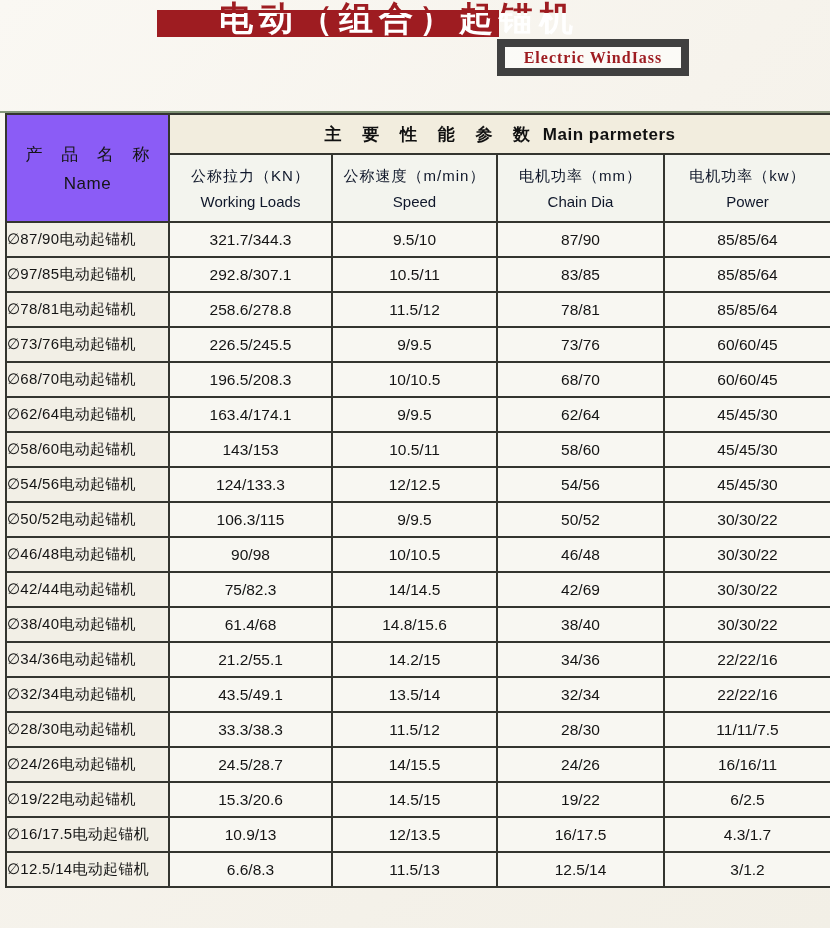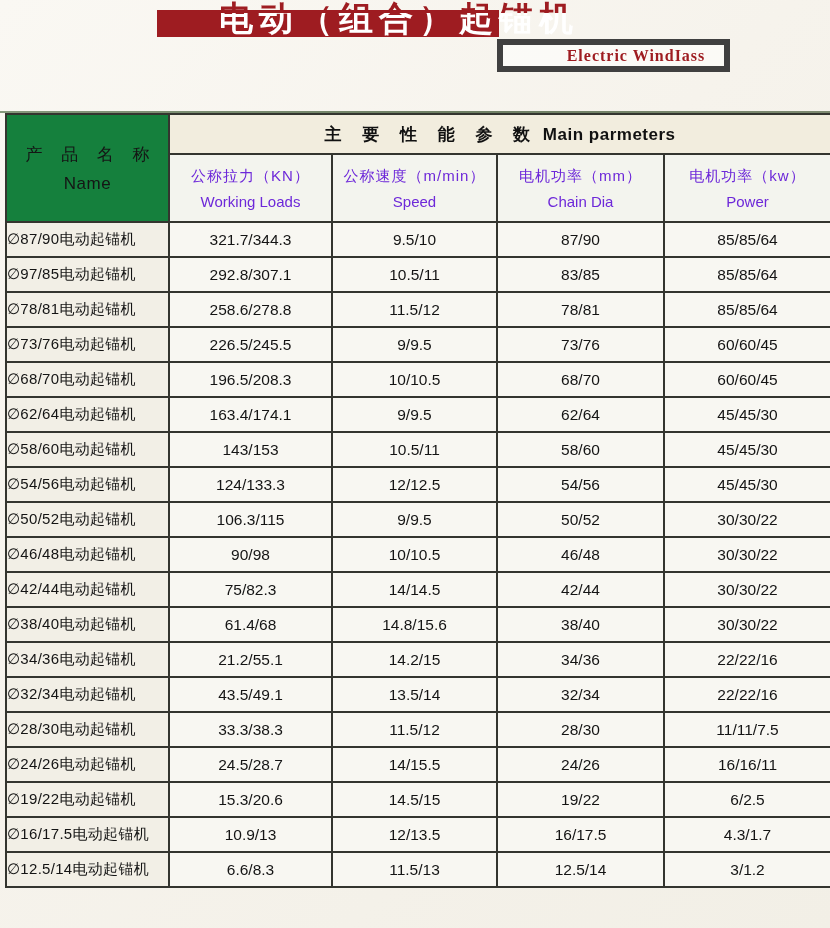--- a/index.html
+++ b/index.html
@@ -28,23 +28,23 @@
     white-space: nowrap;
     font-family: "DejaVu Sans", sans-serif;
     margin-left: 48px;
   }
   .title-layer.dark { color: #9e1c21; clip-path: inset(0 0 calc(100% - 13px) 0); }
   .title-layer.light { color: #ffffff; clip-path: inset(13px 0 0 0); }
 
   .sub-box {
     position: absolute; left: 497px; top: 39px;
     width: 176px; height: 21px;
-    border: 6px solid #404040;
+    border: 8px solid #404040;
     background: rgba(255,255,255,0.55);
-    display: flex; align-items: center; justify-content: center; padding-left: 45px;
+    display: flex; align-items: center; justify-content: center;
   }
   .sub-text {
     font-family: "Liberation Serif", serif;
     font-weight: 700; font-size: 16px;
     color: #9e1c21; letter-spacing: 1px;
     white-space: nowrap;
   }
 
   
   .topline {
@@ -73,31 +73,31 @@
   th.main-header {
     height: 38px;
     background: #f2edde;
     font-size: 17px; font-weight: 600; color: #111;
     text-align: center; vertical-align: middle;
   }
   th.main-header .cn { letter-spacing: 8px; }
   th.main-header .en { letter-spacing: 0.5px; font-weight: 600; }
 
   th.name-header {
-    background: #15803d;
+    background: #8b5cf6;
     font-weight: 500; color: #151515;
     text-align: center; vertical-align: middle;
   }
   th.name-header .cn { display: block; font-size: 17px; letter-spacing: 7px; text-indent: 7px; margin-bottom: 8px; }
   th.name-header .en { display: block; font-size: 17px; letter-spacing: 0.5px; }
 
   th.col-header {
     height: 66px;
     background: #f3f4ee;
-    font-weight: 400; color: #6d28d9;
+    font-weight: 400; color: #0f172a;
     text-align: center; vertical-align: middle;
   }
   th.col-header .cn { display: block; font-size: 15px; letter-spacing: 1px; margin-bottom: 7px; }
   th.col-header .en { display: block; font-size: 15px; }
 
   tbody td {
     height: 33px;
     background: #f8f7f2;
     font-size: 15.5px; color: #141414;
     text-align: center; vertical-align: middle;
@@ -240,21 +240,21 @@
     <td>90/98</td>
     <td>10/10.5</td>
     <td>46/48</td>
     <td>30/30/22</td>
   </tr>
 
   <tr>
     <td class="name">∅42/44电动起锚机</td>
     <td>75/82.3</td>
     <td>14/14.5</td>
-    <td>42/44</td>
+    <td>42/69</td>
     <td>30/30/22</td>
   </tr>
 
   <tr>
     <td class="name">∅38/40电动起锚机</td>
     <td>61.4/68</td>
     <td>14.8/15.6</td>
     <td>38/40</td>
     <td>30/30/22</td>
   </tr>

